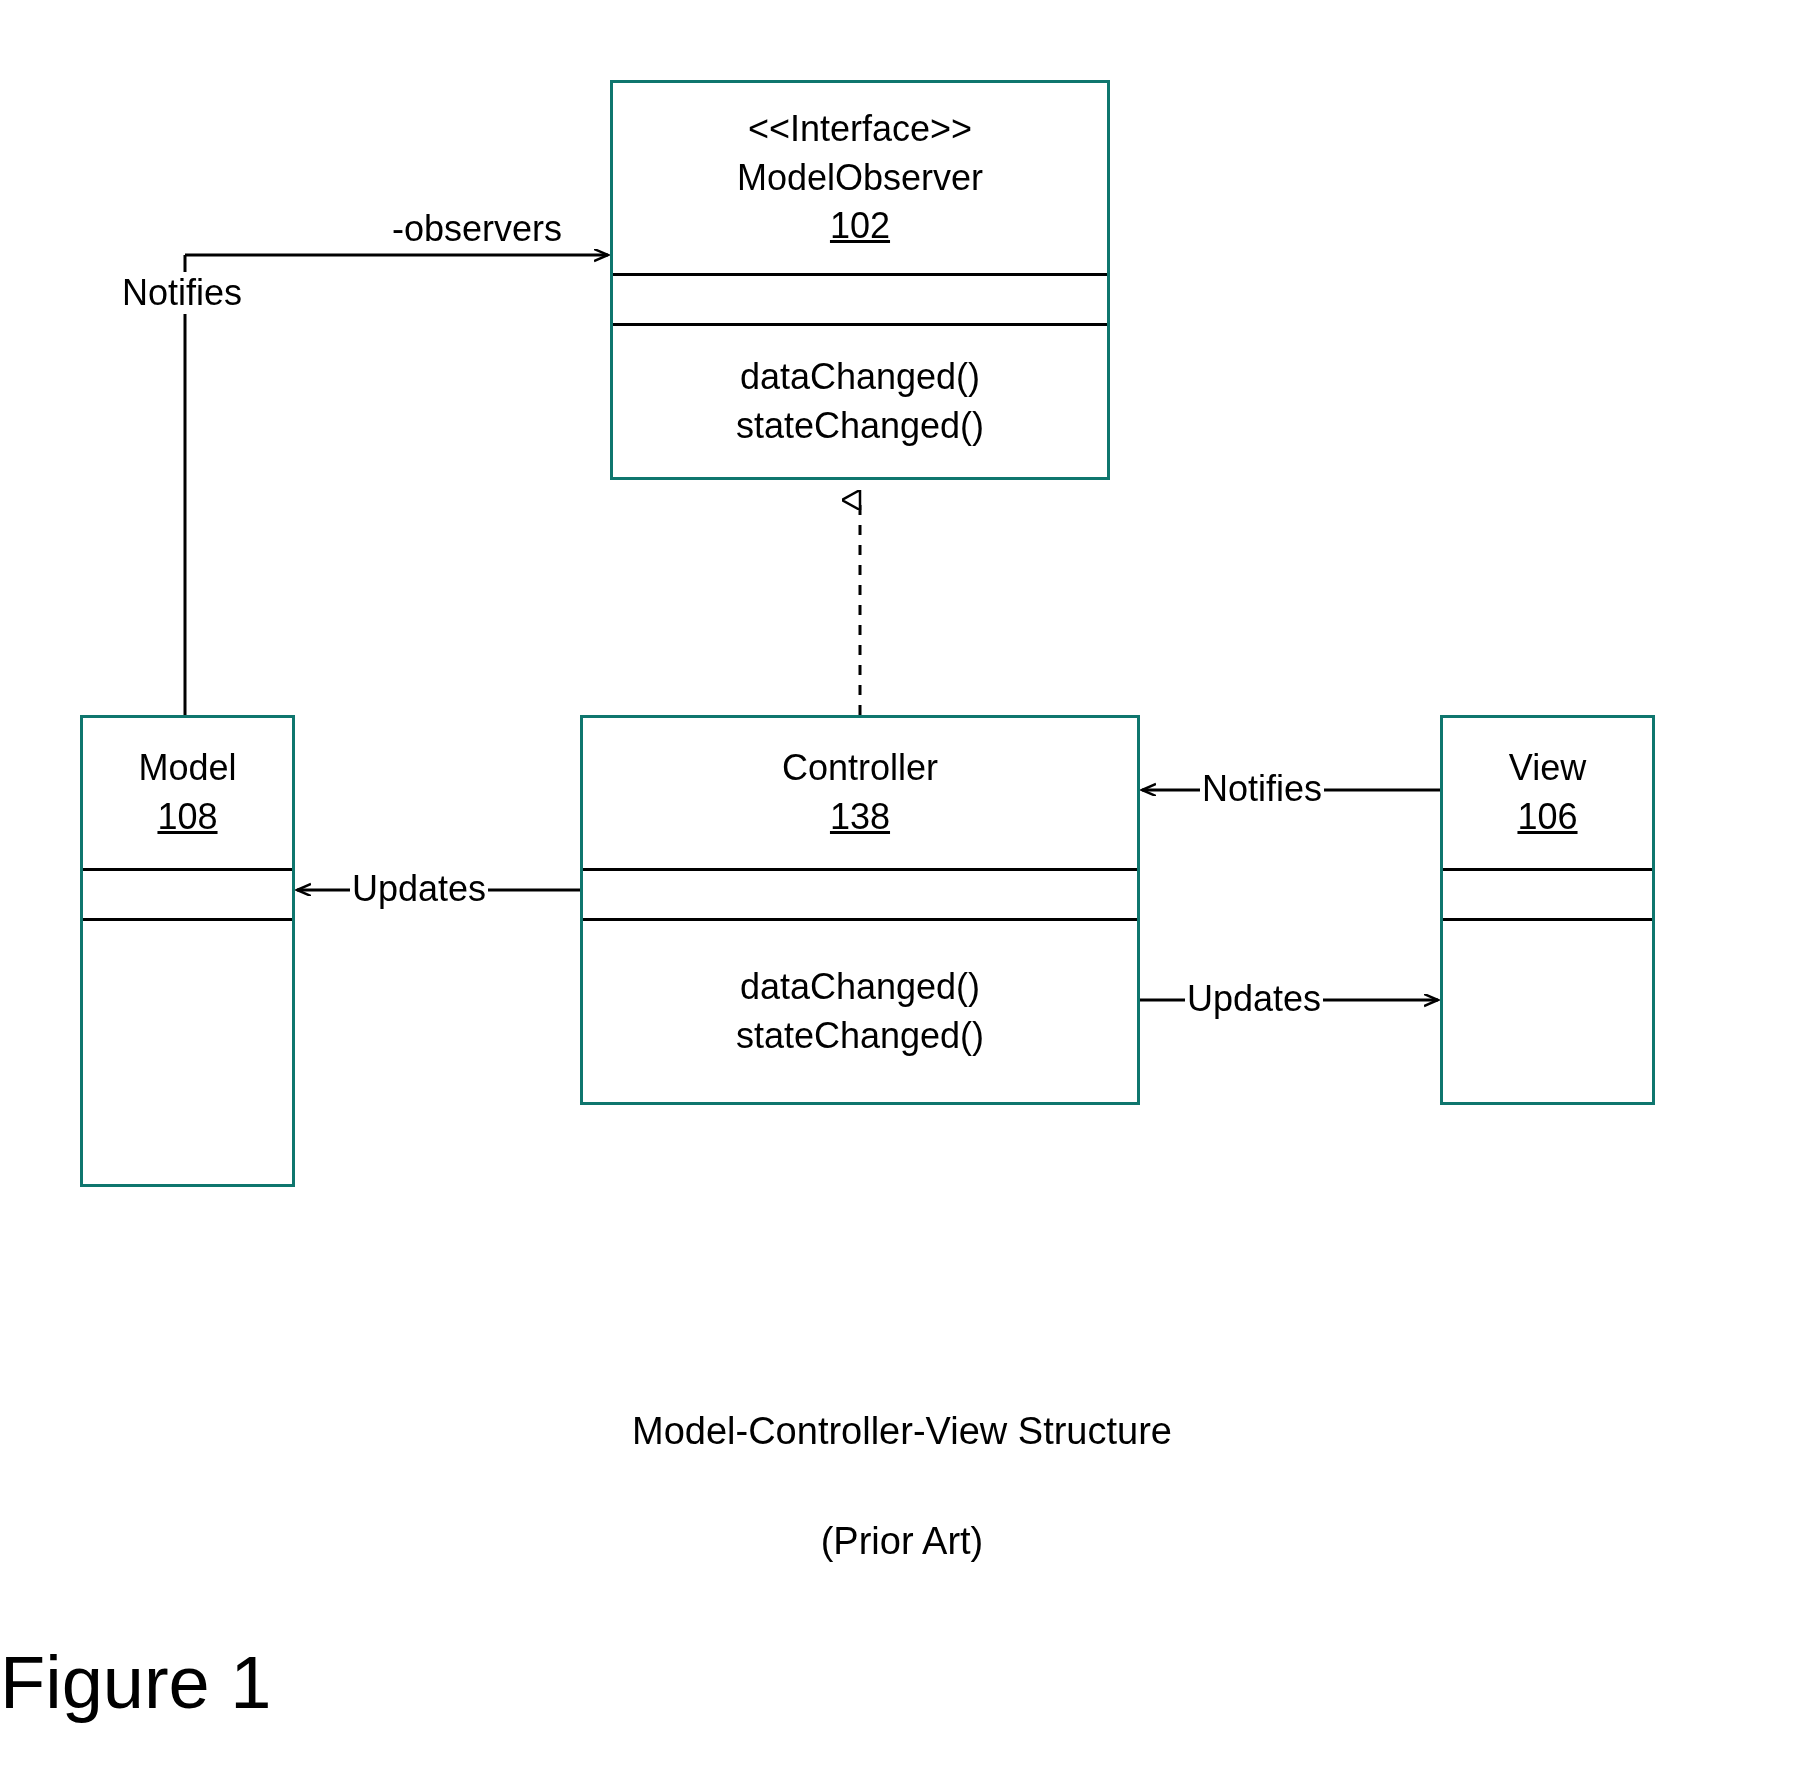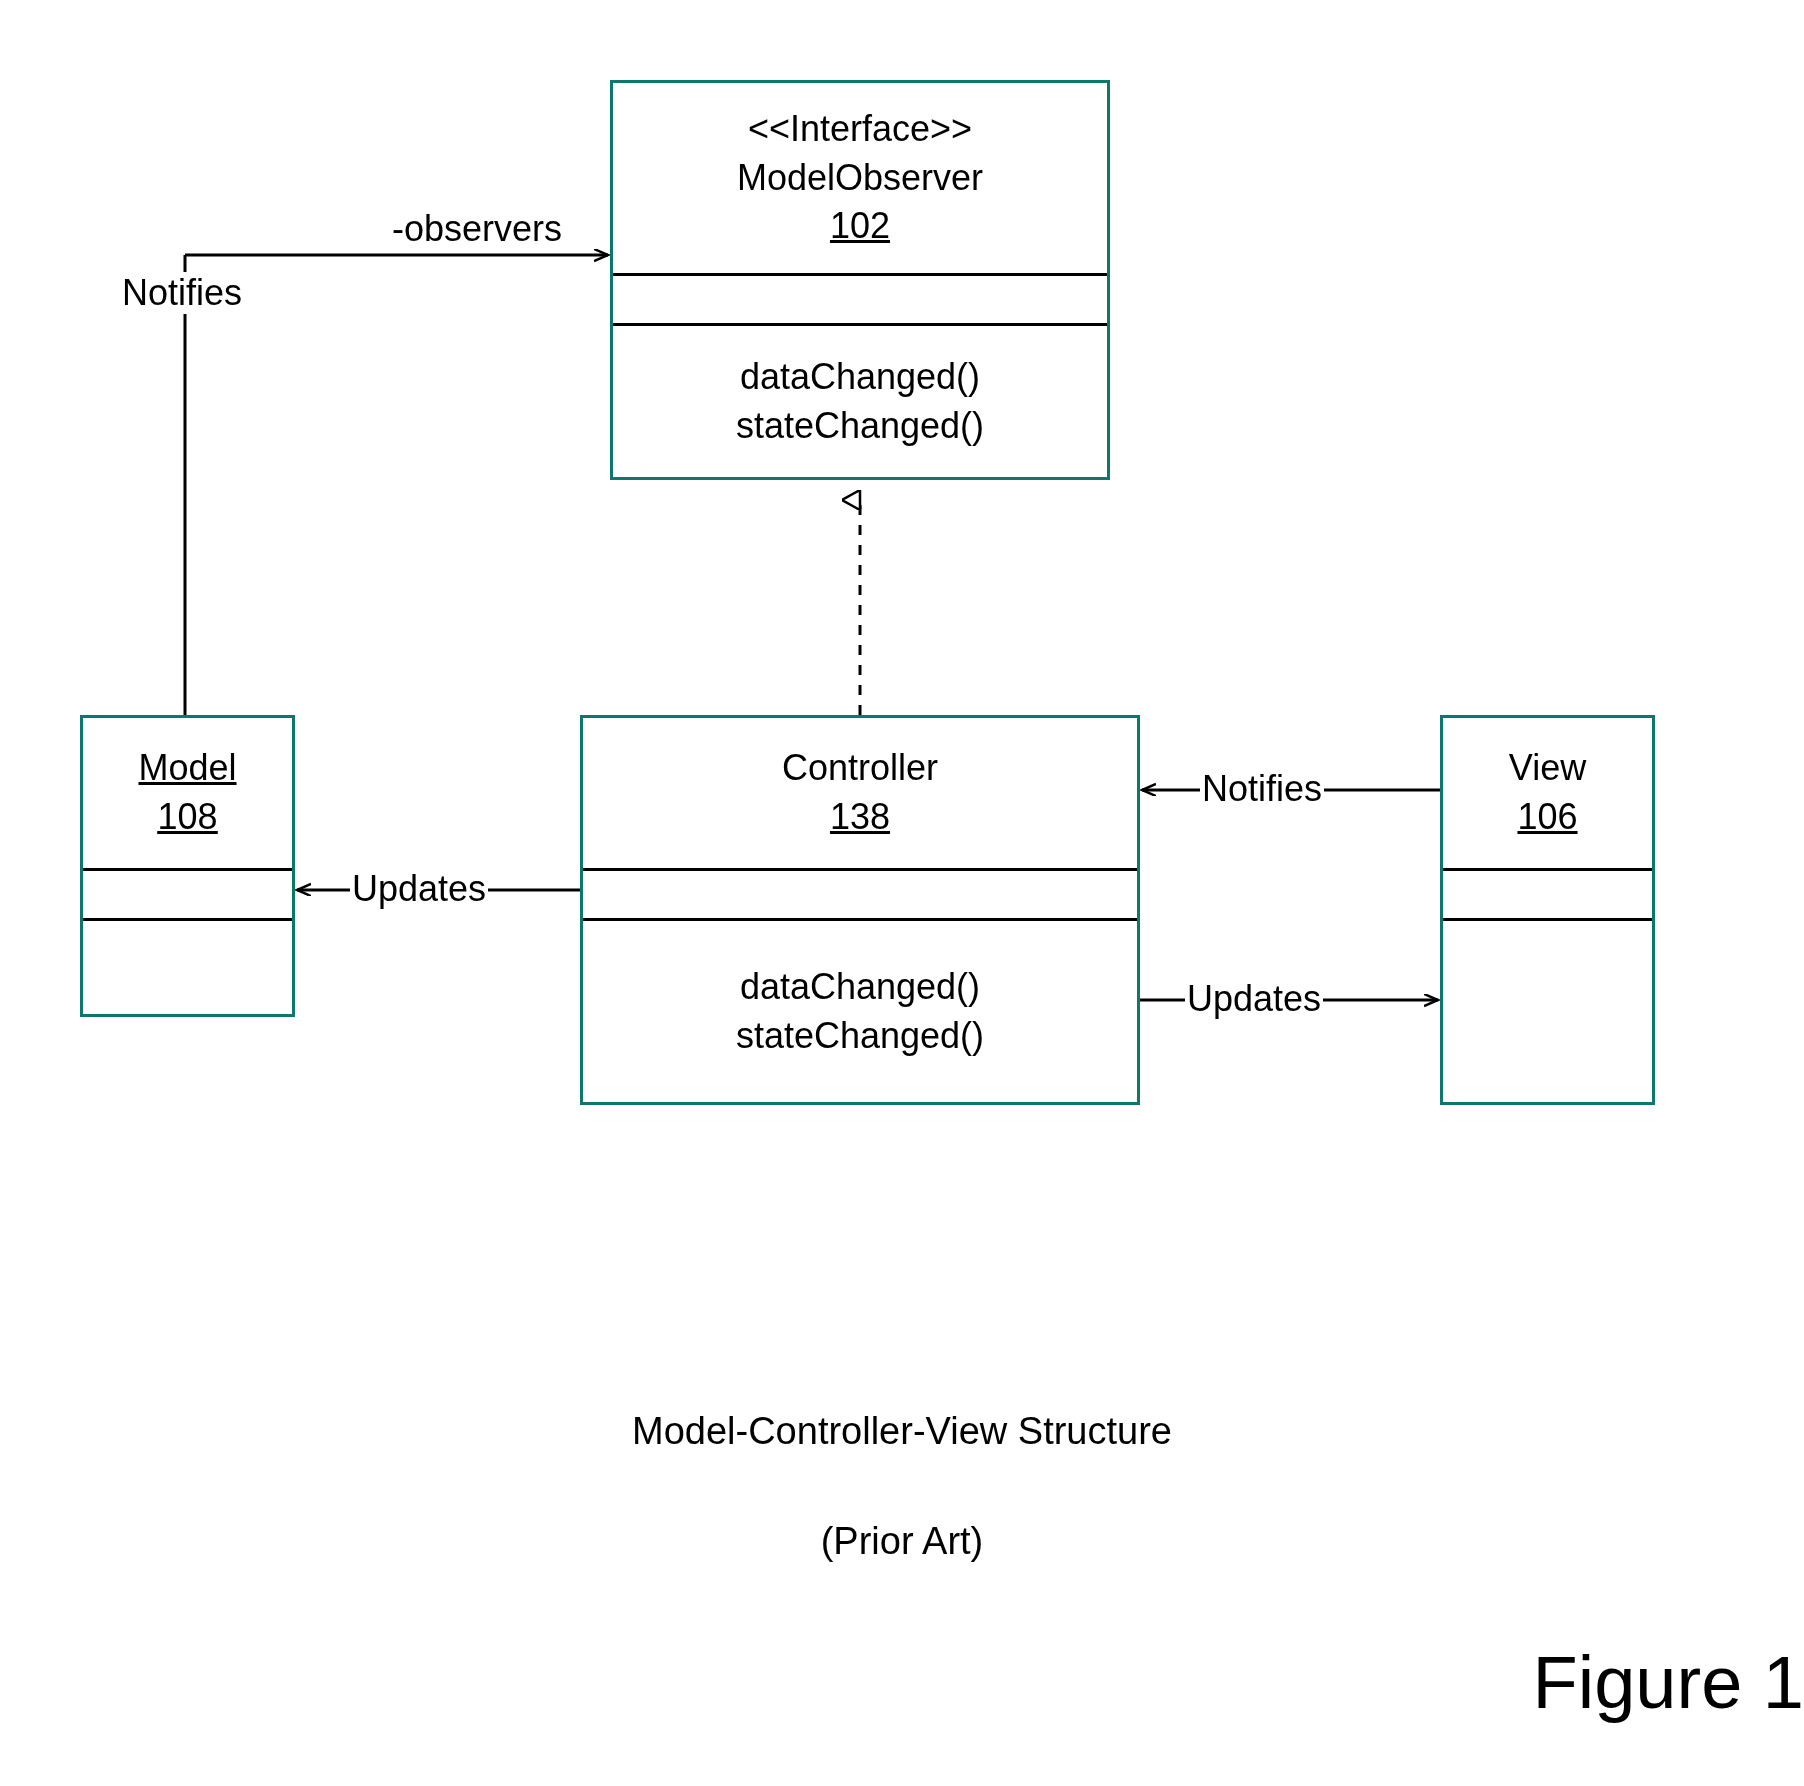--- a/index.html
+++ b/index.html
@@ -51,21 +51,21 @@
   }
   .caption {
     position: absolute;
     font-size: 38px;
     text-align: center;
     width: 100%;
   }
   .figure-label {
     position: absolute;
     font-size: 74px;
-    text-align: right;
+    text-align: left;
     width: 100%;
   }
   svg.connectors {
     position: absolute;
     left: 0; top: 0;
     width: 1804px;
     height: 1786px;
     pointer-events: none;
   }
 </style>
@@ -92,21 +92,21 @@
       <div class="uml-title-line">Controller</div>
       <div class="uml-title-line uml-num">138</div>
     </div>
     <div class="uml-compartment" style="flex:0 0 50px;"></div>
     <div class="uml-compartment" style="flex:1;">
       <div class="uml-title-line">dataChanged()</div>
       <div class="uml-title-line">stateChanged()</div>
     </div>
   </div>
 
-  <div class="uml-box" style="left:80px; top:715px; width:215px; height:302px;text-decoration:underline;">
+  <div class="uml-box" style="left:80px; top:715px; width:215px; height:472px;">
     <div class="uml-compartment first" style="flex:0 0 150px;">
       <div class="uml-title-line">Model</div>
       <div class="uml-title-line uml-num">108</div>
     </div>
     <div class="uml-compartment" style="flex:0 0 50px;"></div>
     <div class="uml-compartment" style="flex:1;"></div>
   </div>
 
   <div class="uml-box" style="left:1440px; top:715px; width:215px; height:390px;">
     <div class="uml-compartment first" style="flex:0 0 150px;">

